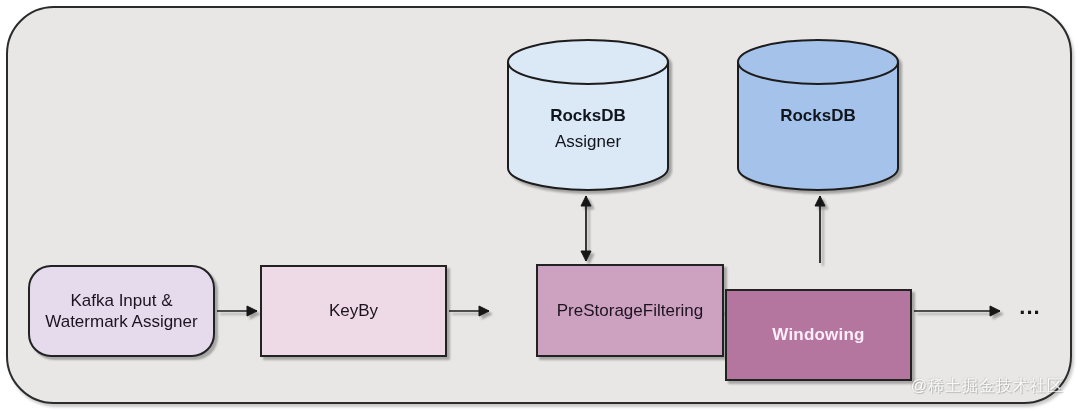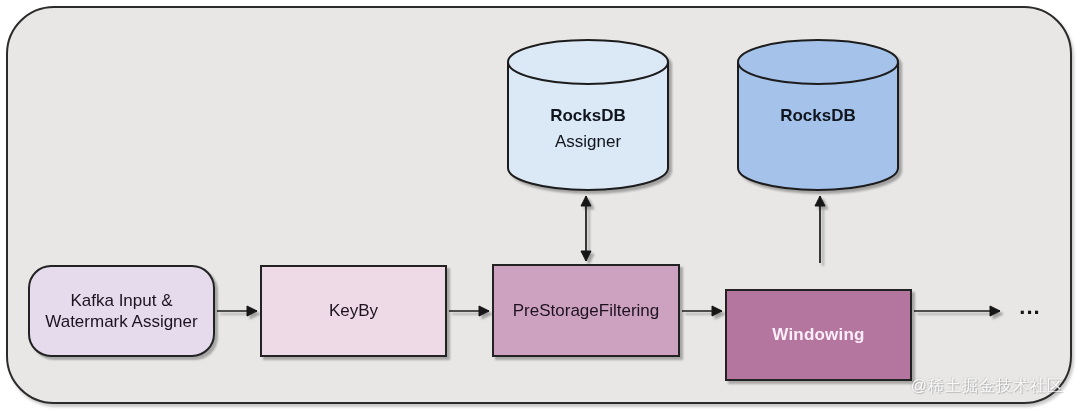--- a/index.html
+++ b/index.html
@@ -85,21 +85,21 @@
 
   <div class="node node-kafka" style="background-color: rgb(230, 219, 236); border-radius: 23px;">
     <span>Kafka Input &amp;
 Watermark Assigner</span>
   </div>
 
   <div class="node node-keyby" style="background-color: rgb(238, 217, 230);">
     <span>KeyBy</span>
   </div>
 
-  <div class="node node-prestorage" style="background-color: rgb(205, 162, 192);">
+  <div class="node node-prestorage" style="background-color: rgb(205, 162, 192); margin-left: 44px;">
     <span>PreStorageFiltering</span>
   </div>
 
   <div class="node node-windowing" style="background-color: rgb(180, 117, 158);">
     <span style="color: rgb(253, 238, 249);">Windowing</span>
   </div>
 
   <div class="cyl-label cyl-label-meta">
     <div class="t1">RocksDB</div>
     <div class="t2">Assigner</div>

